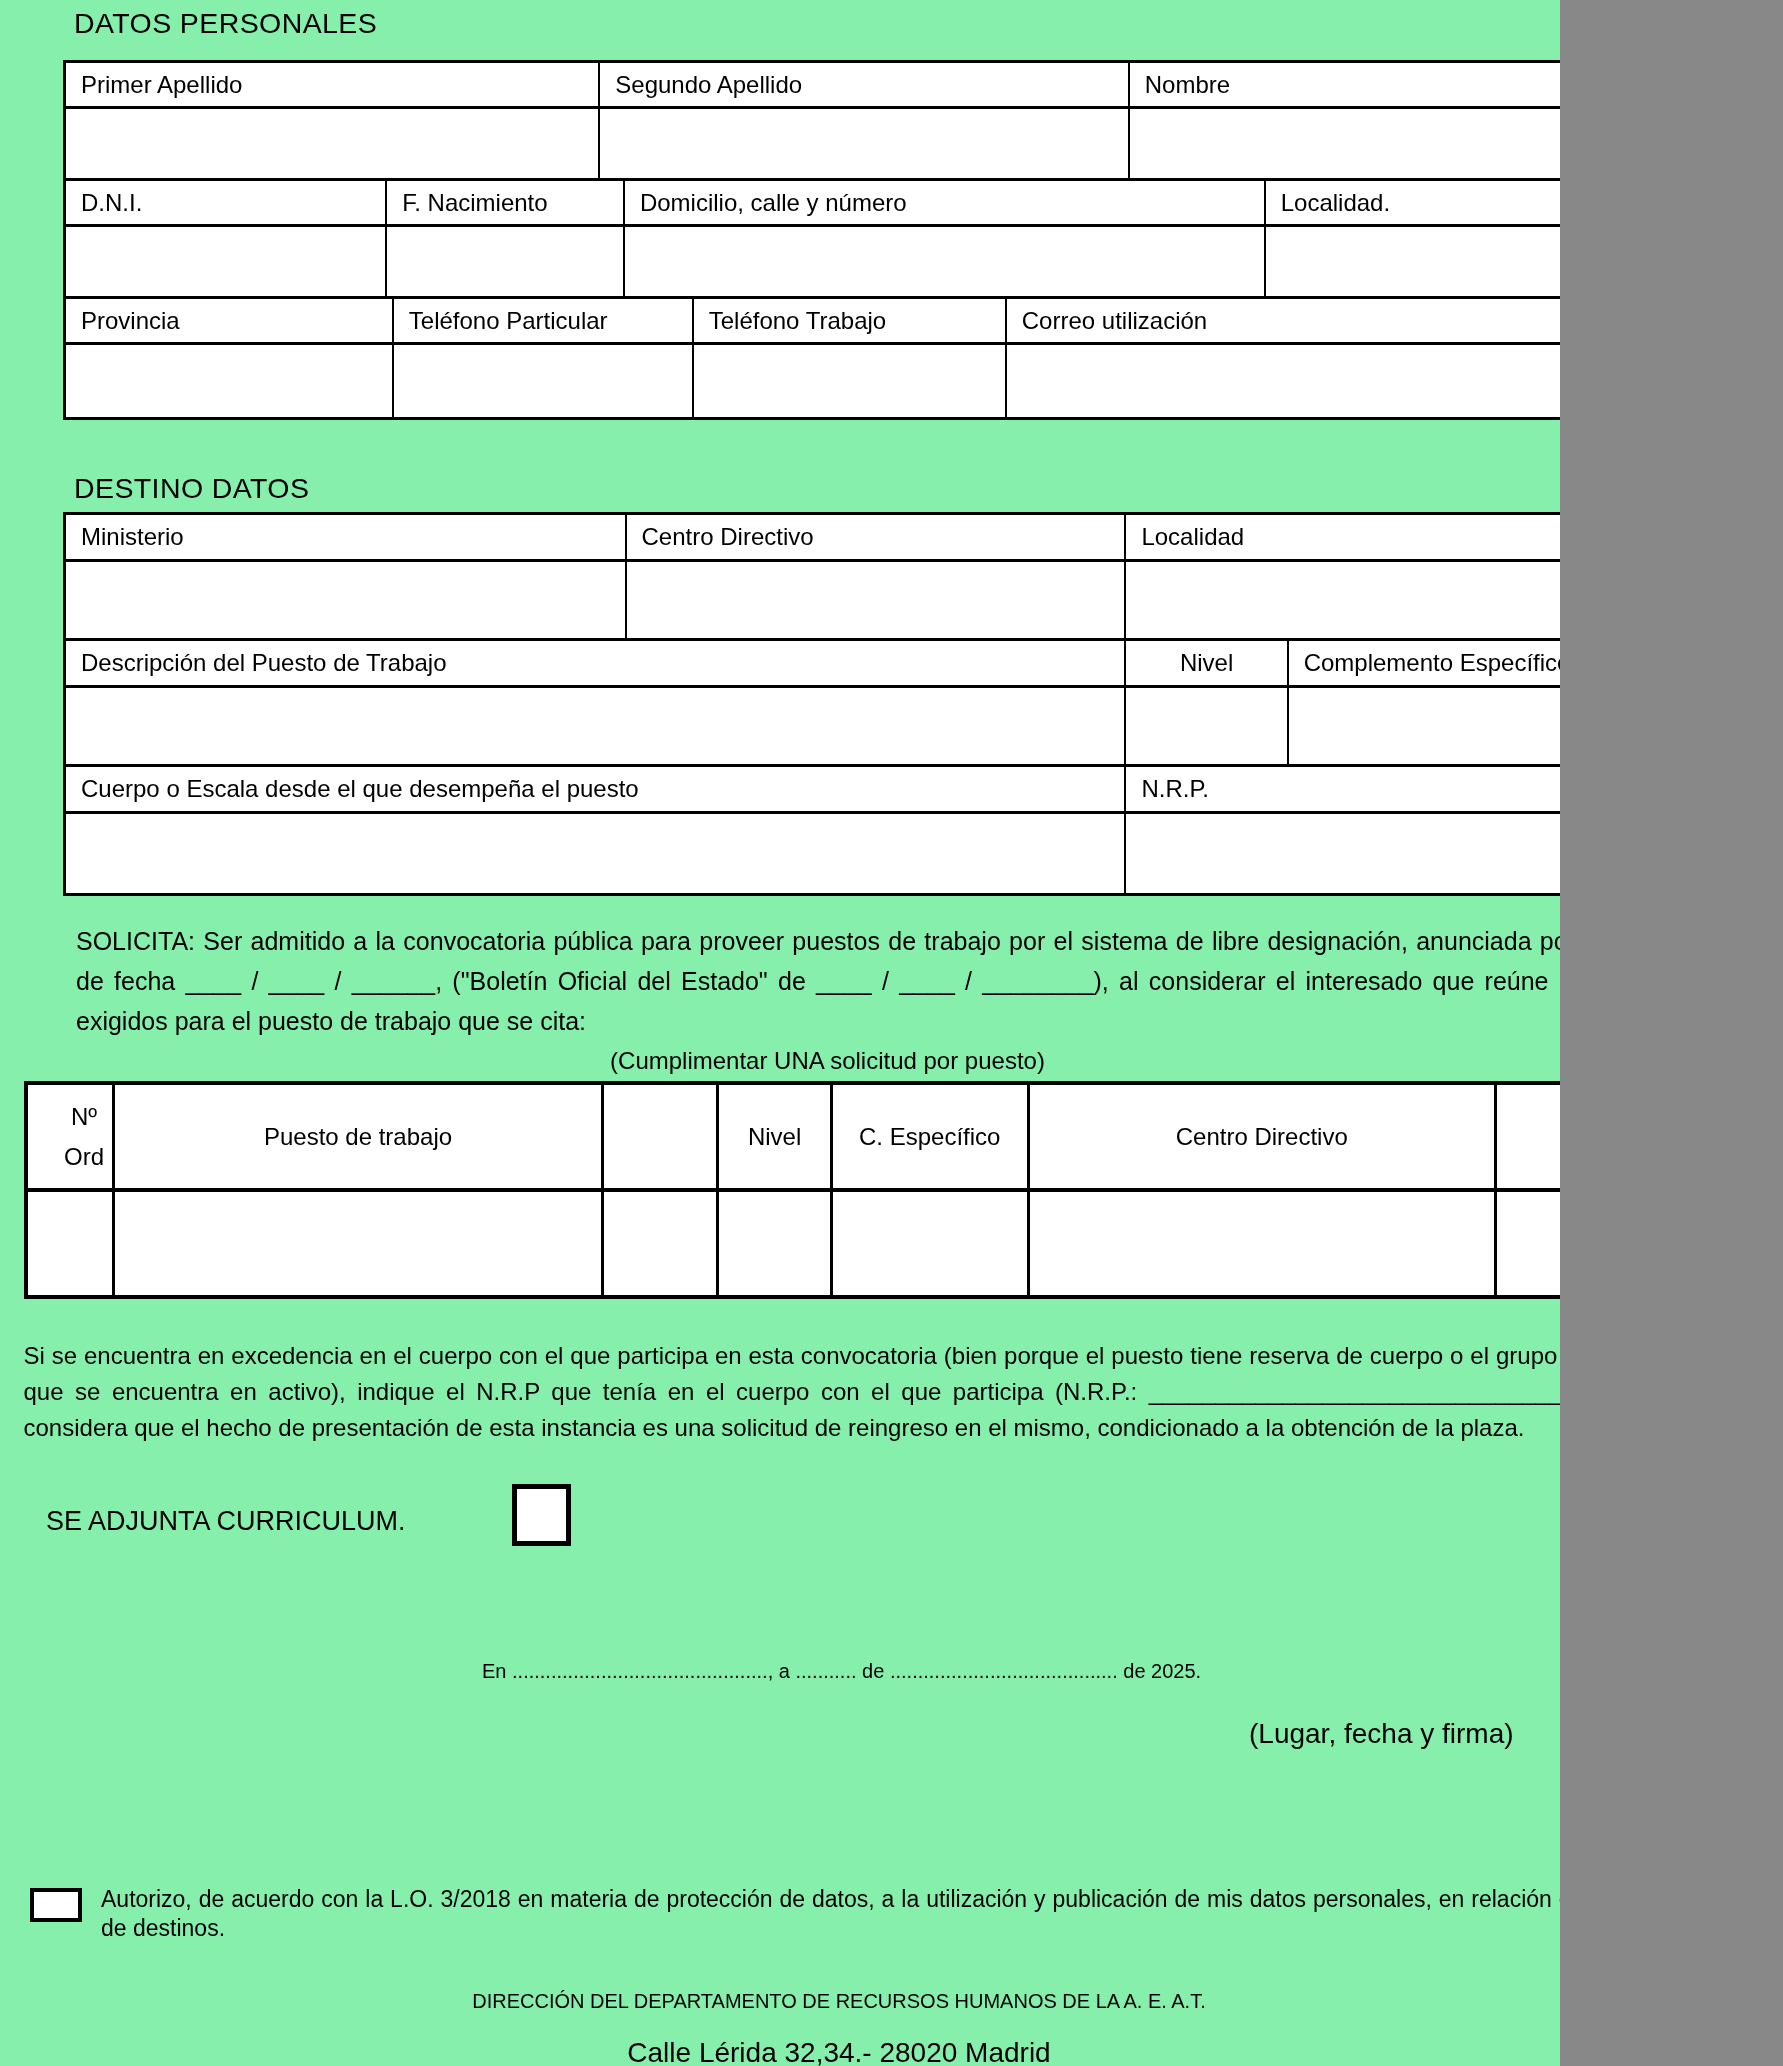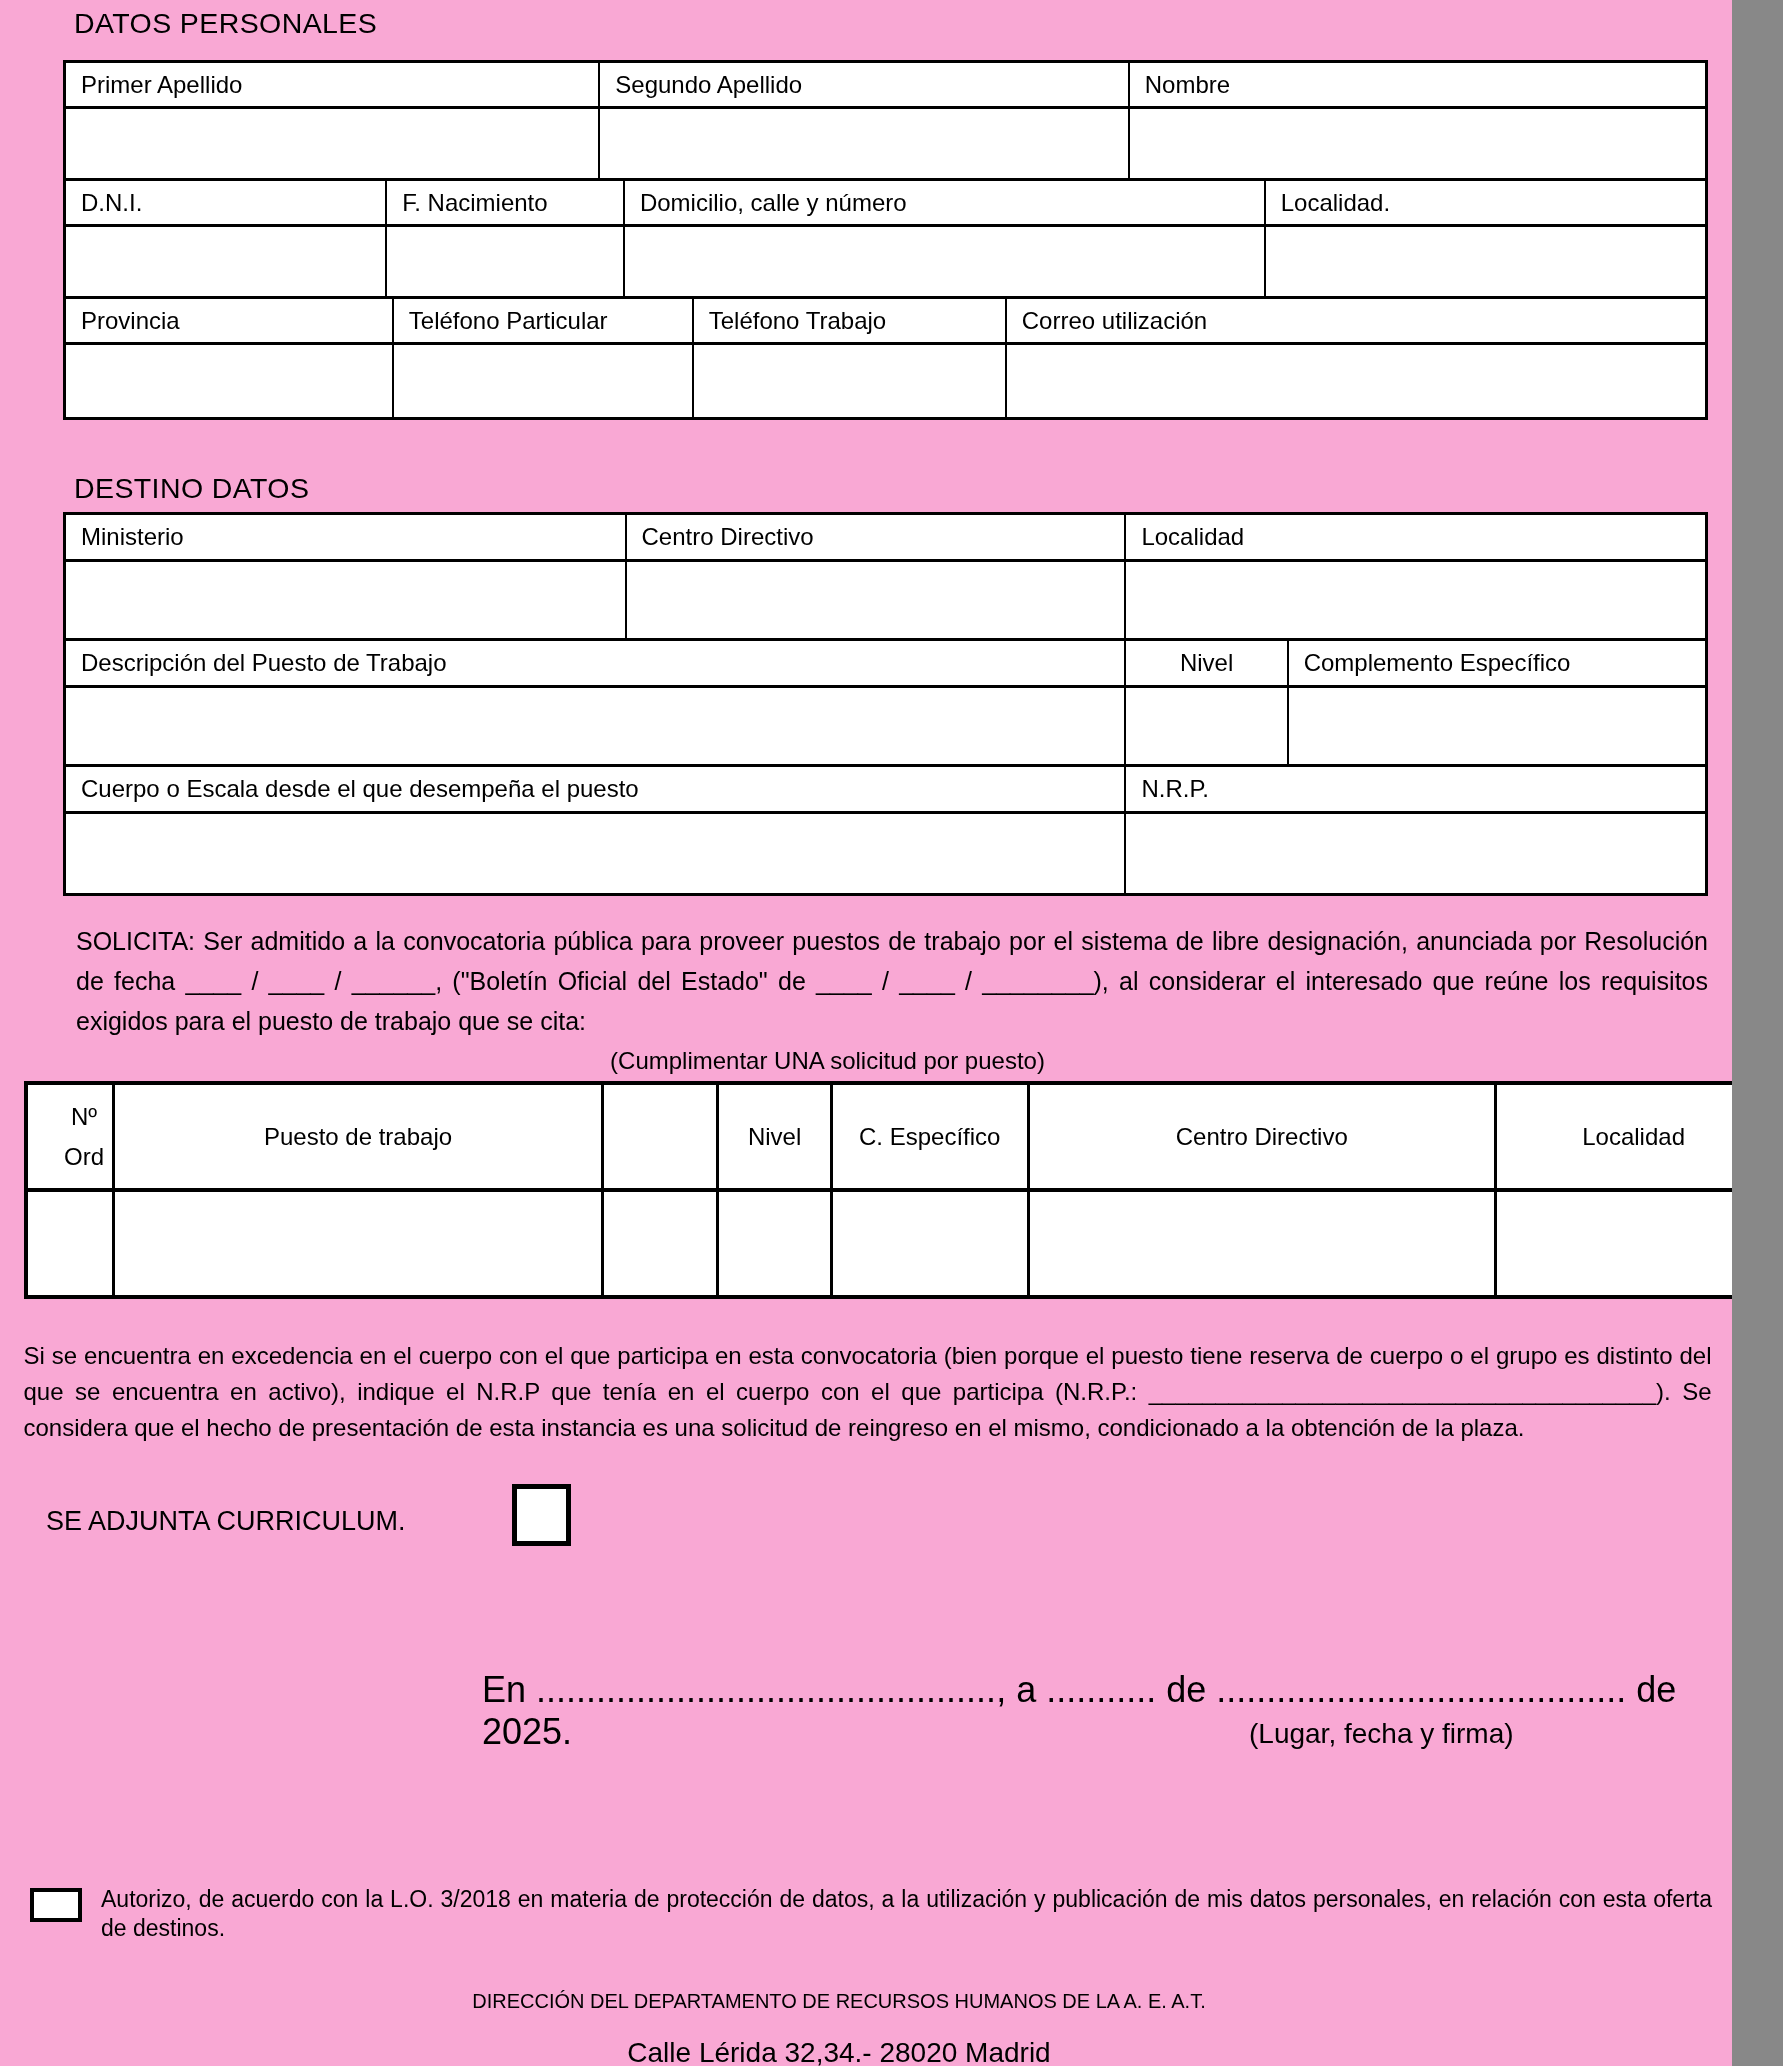--- a/index.html
+++ b/index.html
@@ -1,20 +1,20 @@
 <!DOCTYPE html>
 <html style="font-size:13.4px"><head>
 <meta charset="utf-8">
 <style>
   * { margin:0; padding:0; box-sizing:border-box; }
   html,body { background:#888; }
   #page {
     position:relative;
-    width:1732px; height:2067px;
-    background:#f9a8d4;
+    width:1560px; height:2067px;
+    background:#86efac;
     font-family:"Liberation Sans","DejaVu Sans",sans-serif;
     color:#000;
     overflow:hidden;
   }
   .abs { position:absolute; }
   .sec-title { font-size:28.5px; letter-spacing:0.4px; }
   
   .form-table { border:3.4px solid #000; background:#fff; }
   .frow { display:grid; border-bottom:3.4px solid #000; }
   .frow:last-child { border-bottom:none; }
@@ -151,21 +151,21 @@
       <div class="cell"></div>
       <div class="cell"></div>
     </div>
   </div>
 
   <div class="abs para2" style="left:23.5px; top:1338px; width:1688px;">Si se encuentra en excedencia en el cuerpo con el que participa en esta convocatoria (bien porque el puesto tiene reserva de cuerpo o el grupo es distinto del que se encuentra en activo), indique el N.R.P que tenía en el cuerpo con el que participa (N.R.P.: ______________________________________). Se considera que el hecho de presentación de esta instancia es una solicitud de reingreso en el mismo, condicionado a la obtención de la plaza.</div>
 
   <div class="abs" style="left:46px; top:1506px; font-size:27px;">SE ADJUNTA CURRICULUM.</div>
   <div class="abs checkbox" style="left:512px; top:1484px; width:59px; height:62px;"></div>
 
-  <div class="abs" style="left:482px; top:1660px; font-size:36px;margin-top:9px;">En .............................................., a ........... de ......................................... de 2025.</div>
+  <div class="abs" style="left:482px; top:1660px; font-size:20px;">En .............................................., a ........... de ......................................... de 2025.</div>
   <div class="abs" style="left:1249px; top:1718px; font-size:28px;">(Lugar, fecha y firma)</div>
 
   <div class="abs checkbox small" style="left:30px; top:1888px; width:52px; height:34px;"></div>
   <div class="abs" style="left:101px; top:1885px; width:1611px; font-size:23px; line-height:29px; text-align:justify;">Autorizo, de acuerdo con la L.O. 3/2018 en materia de protección de datos, a la utilización y publicación de mis datos personales, en relación con esta oferta de destinos.</div>
 
   <div class="abs centerblock" style="left:0; top:1990px; width:1678px; font-size:20px;">DIRECCIÓN DEL DEPARTAMENTO DE RECURSOS HUMANOS DE LA A. E. A.T.</div>
   <div class="abs centerblock" style="left:0; top:2037px; width:1678px; font-size:28px;">Calle Lérida 32,34.- 28020 Madrid</div>
 
 </div>
 

